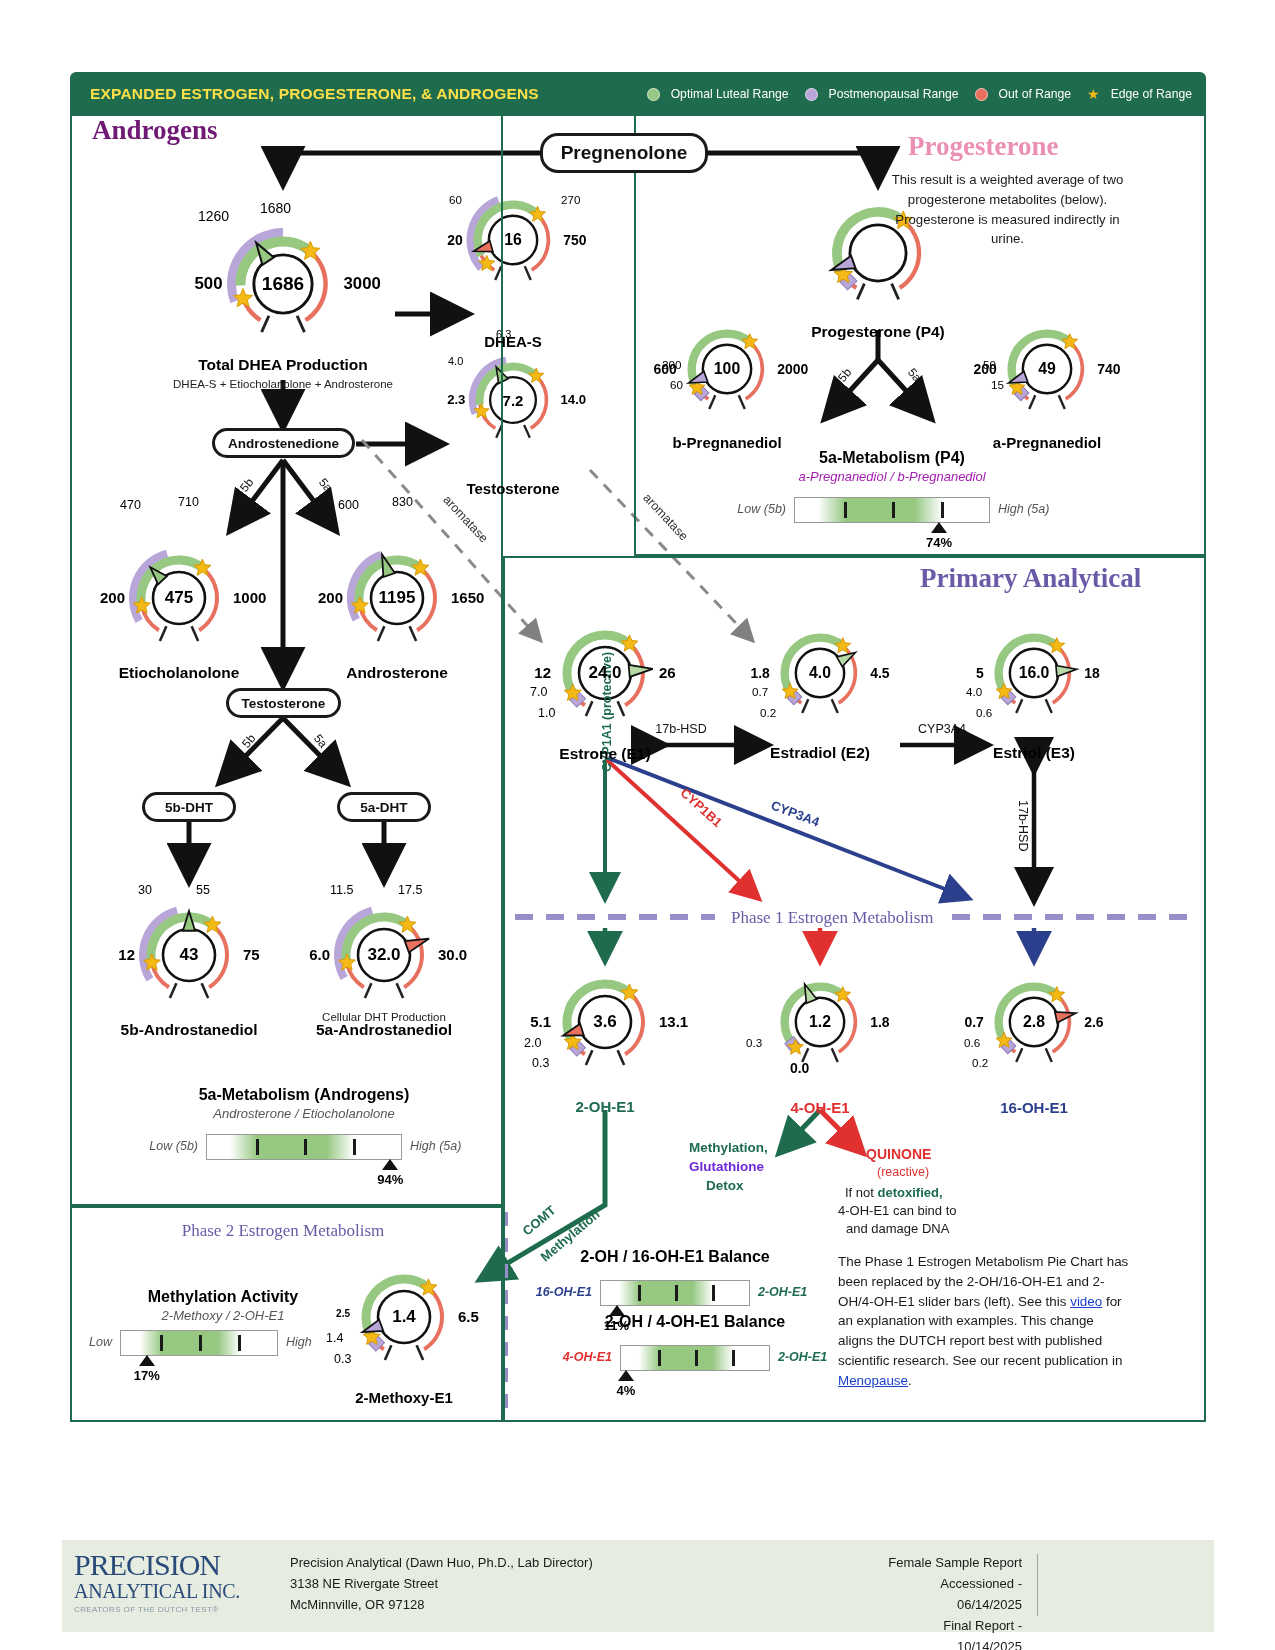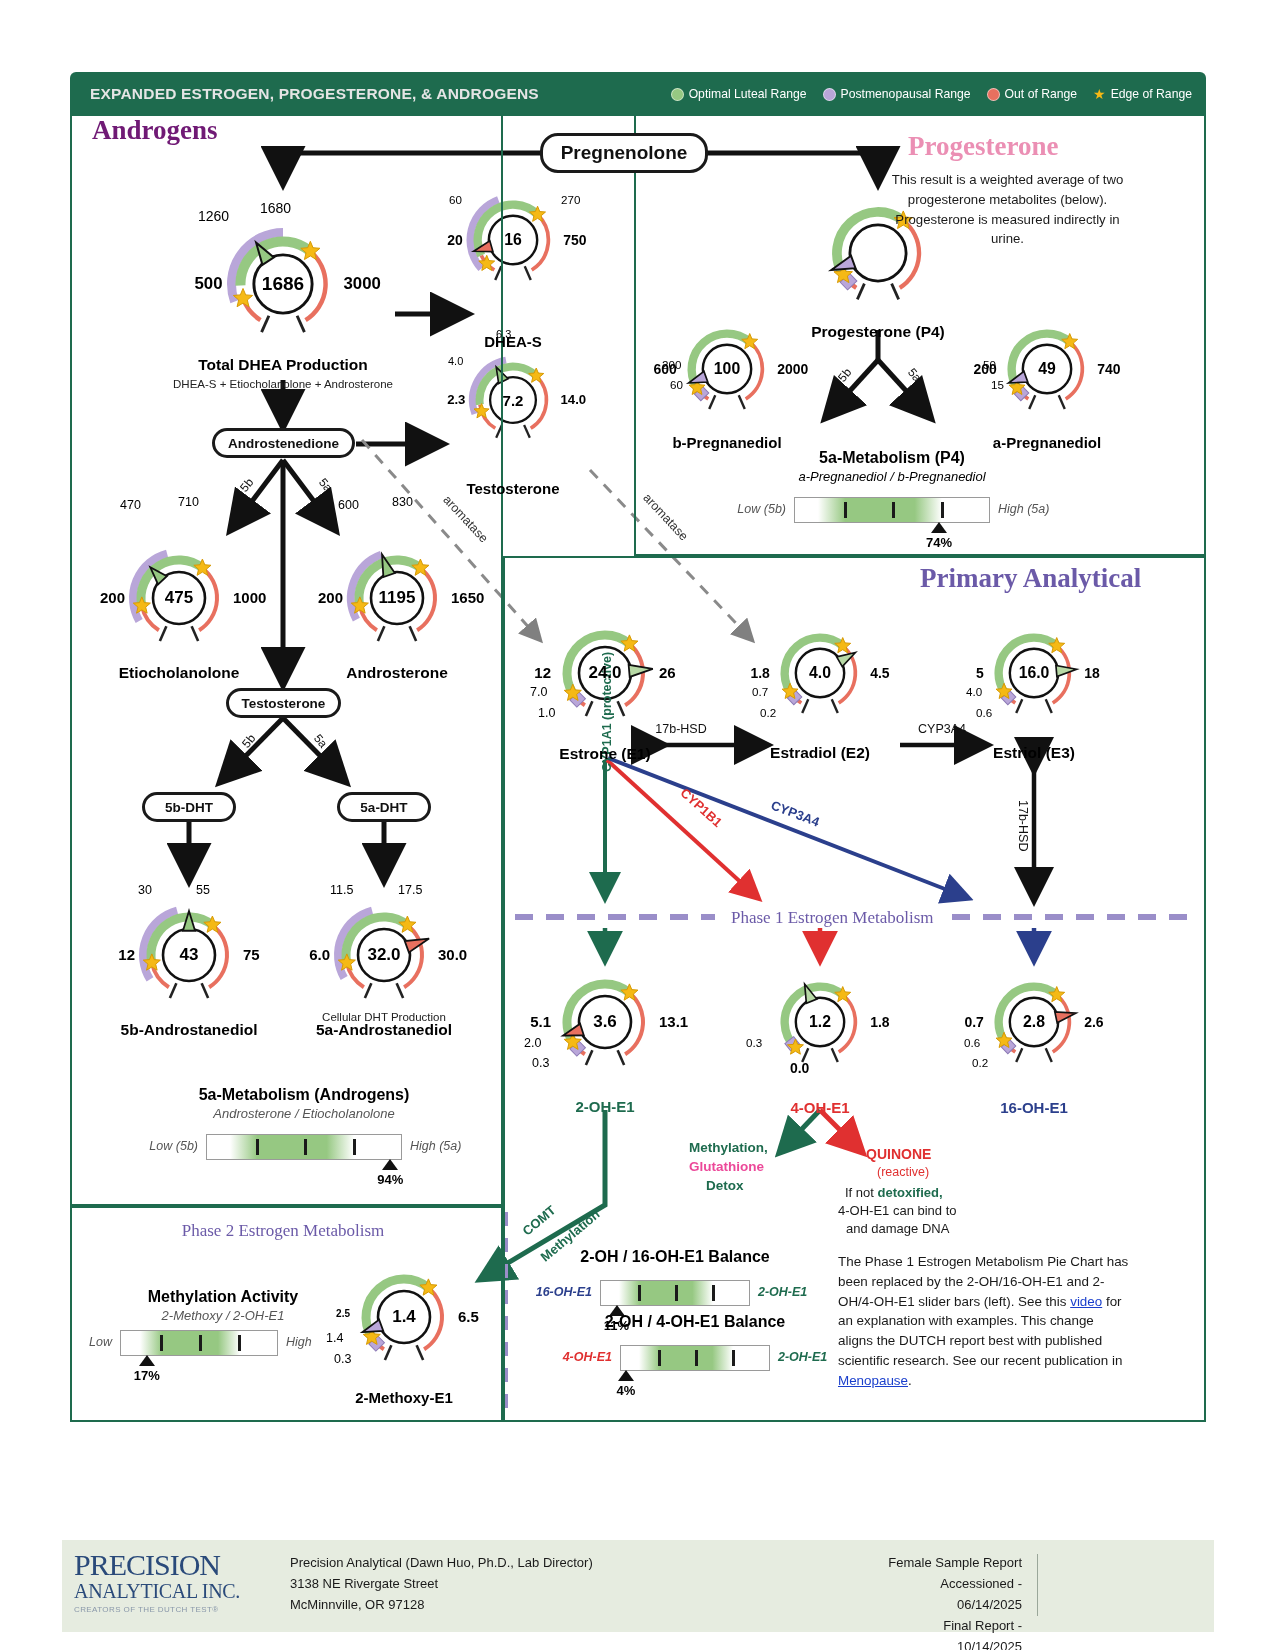--- a/index.html
+++ b/index.html
@@ -11,25 +11,25 @@
   .page{position:absolute;left:0;top:0;width:1275px;height:1650px;}
   svg.layer{position:absolute;left:0;top:0;width:1275px;height:1650px;pointer-events:none;}
 
   
   #header{
     position:absolute;left:70px;top:72px;width:1136px;height:44px;
     background:#1e6b4e;border-radius:6px 6px 0 0;
     display:flex;align-items:center;
   }
   #header-title{
-    color:#e5e5e5;font-weight:bold;font-size:15.5px;letter-spacing:.2px;
+    color:#fde047;font-weight:bold;font-size:15.5px;letter-spacing:.2px;
     margin-left:20px;white-space:nowrap;
   }
   #legend{display:flex;align-items:center;margin-left:auto;margin-right:14px;gap:16px;}
-  .legend-item{display:flex;align-items:center;gap:5px;color:#fff;font-size:12.2px;white-space:nowrap;}
+  .legend-item{display:flex;align-items:center;gap:11px;color:#fff;font-size:12.2px;white-space:nowrap;}
   .lg-dot{width:11px;height:11px;border-radius:50%;display:inline-block;border:1px solid rgba(255,255,255,.55);}
   .lg-star{font-size:14px;color:#f5b915;line-height:1;}
 
   
   .frame{position:absolute;border:2.5px solid #1e6b4e;box-sizing:border-box;}
   #frame-left{left:70px;top:116px;width:433px;height:1090px;border-top:none;}
   #frame-prog{left:634px;top:116px;width:572px;height:440px;border-top:none;}
   #frame-estro{left:503px;top:556px;width:703px;height:866px;}
   #frame-bottom{left:70px;top:1206px;width:433px;height:216px;}
 
@@ -424,21 +424,21 @@
 <div class="abs" style="left:1030px;top:800px;font-size:12.5px;color:#111;transform:rotate(90deg);transform-origin:left top;">17b-HSD</div>
 <div class="abs b" style="left:600px;top:772px;font-size:12.5px;color:#1e6b4e;transform:rotate(-90deg);transform-origin:left top;">CYP1A1 (protective)</div>
 <div class="abs b" style="left:676px;top:800px;font-size:13px;color:#e03030;transform:rotate(42deg);">CYP1B1</div>
 <div class="abs b" style="left:770px;top:806px;font-size:13px;color:#2b3f8c;transform:rotate(21deg);">CYP3A4</div>
 <div class="abs b" style="left:520px;top:1213px;font-size:13px;color:#1e6b4e;transform:rotate(-40deg);">COMT</div>
 <div class="abs b" style="left:534px;top:1228px;font-size:13px;color:#1e6b4e;transform:rotate(-40deg);">Methylation</div>
 
 <div id="prog-note">This result is a weighted average of two progesterone metabolites (below). Progesterone is measured indirectly in urine.</div>
 
 <div class="qtext b" style="left:689px;top:1140px;font-size:13.5px;color:#1e6b4e;">Methylation,</div>
-<div class="qtext b" style="left:689px;top:1159px;font-size:13.5px;color:#ec4899;">Glutathione</div>
+<div class="qtext b" style="left:689px;top:1159px;font-size:13.5px;color:#6d28d9;">Glutathione</div>
 <div class="qtext b" style="left:706px;top:1178px;font-size:13.5px;color:#1e6b4e;">Detox</div>
 <div class="qtext b" style="left:866px;top:1146px;font-size:14px;color:#e03030;">QUINONE</div>
 <div class="qtext" style="left:877px;top:1165px;font-size:12.5px;color:#e03030;">(reactive)</div>
 <div class="qtext" style="left:845px;top:1185px;font-size:13px;color:#1a1a1a;text-align:right;">If not <b style="color:#1e6b4e">detoxified,</b></div>
 <div class="qtext" style="left:838px;top:1203px;font-size:13px;color:#1a1a1a;">4-OH-E1 can bind to</div>
 <div class="qtext" style="left:846px;top:1221px;font-size:13px;color:#1a1a1a;">and damage DNA</div>
 
 <div id="pie-note"><span>The Phase 1 Estrogen Metabolism Pie Chart has been replaced by the 2-OH/16-OH-E1 and 2-OH/4-OH-E1 slider bars (left). See this </span><a href="#">video</a><span> for an explanation with examples. This change aligns the DUTCH report best with published scientific research. See our recent publication in </span><a href="#">Menopause</a><span>.</span></div>
 
 <div id="footer">
@@ -564,21 +564,21 @@
         <div class="sl-tick" style="left: 25%;"></div>
         <div class="sl-tick" style="left: 50%;"></div>
         <div class="sl-tick" style="left: 75%;"></div>
       </div>
     </div>
     <div class="sl-ptr" style="position: absolute; left: 931.04px; top: 522px;"></div>
     <div class="sl-pct" style="left: 939.04px; top: 535px;">74%</div>
     <div class="sl-side" style="left: 786px; top: 502px; transform: translateX(-100%);">Low (5b)</div>
     <div class="sl-side" style="left: 998px; top: 502px;">High (5a)</div>
     <div class="ttl b" style="left: 892px; top: 449px; font-size: 16px;">5a-Metabolism (P4)</div>
-    <div class="ttl" style="left: 892px; top: 469px; font-size: 13px; font-style: italic; color: #000000;">a-Pregnanediol / b-Pregnanediol</div>
+    <div class="ttl" style="left: 892px; top: 469px; font-size: 13px; font-style: italic; color: #a21caf;">a-Pregnanediol / b-Pregnanediol</div>
     <div class="slider" style="left: 206px; top: 1134px; width: 196px; height: 26px;">
       <div class="sl-track">
         <div class="sl-green"></div>
         <div class="sl-tick" style="left: 25%;"></div>
         <div class="sl-tick" style="left: 50%;"></div>
         <div class="sl-tick" style="left: 75%;"></div>
       </div>
     </div>
     <div class="sl-ptr" style="position: absolute; left: 382.24px; top: 1159px;"></div>
     <div class="sl-pct" style="left: 390.24px; top: 1172px;">94%</div>

